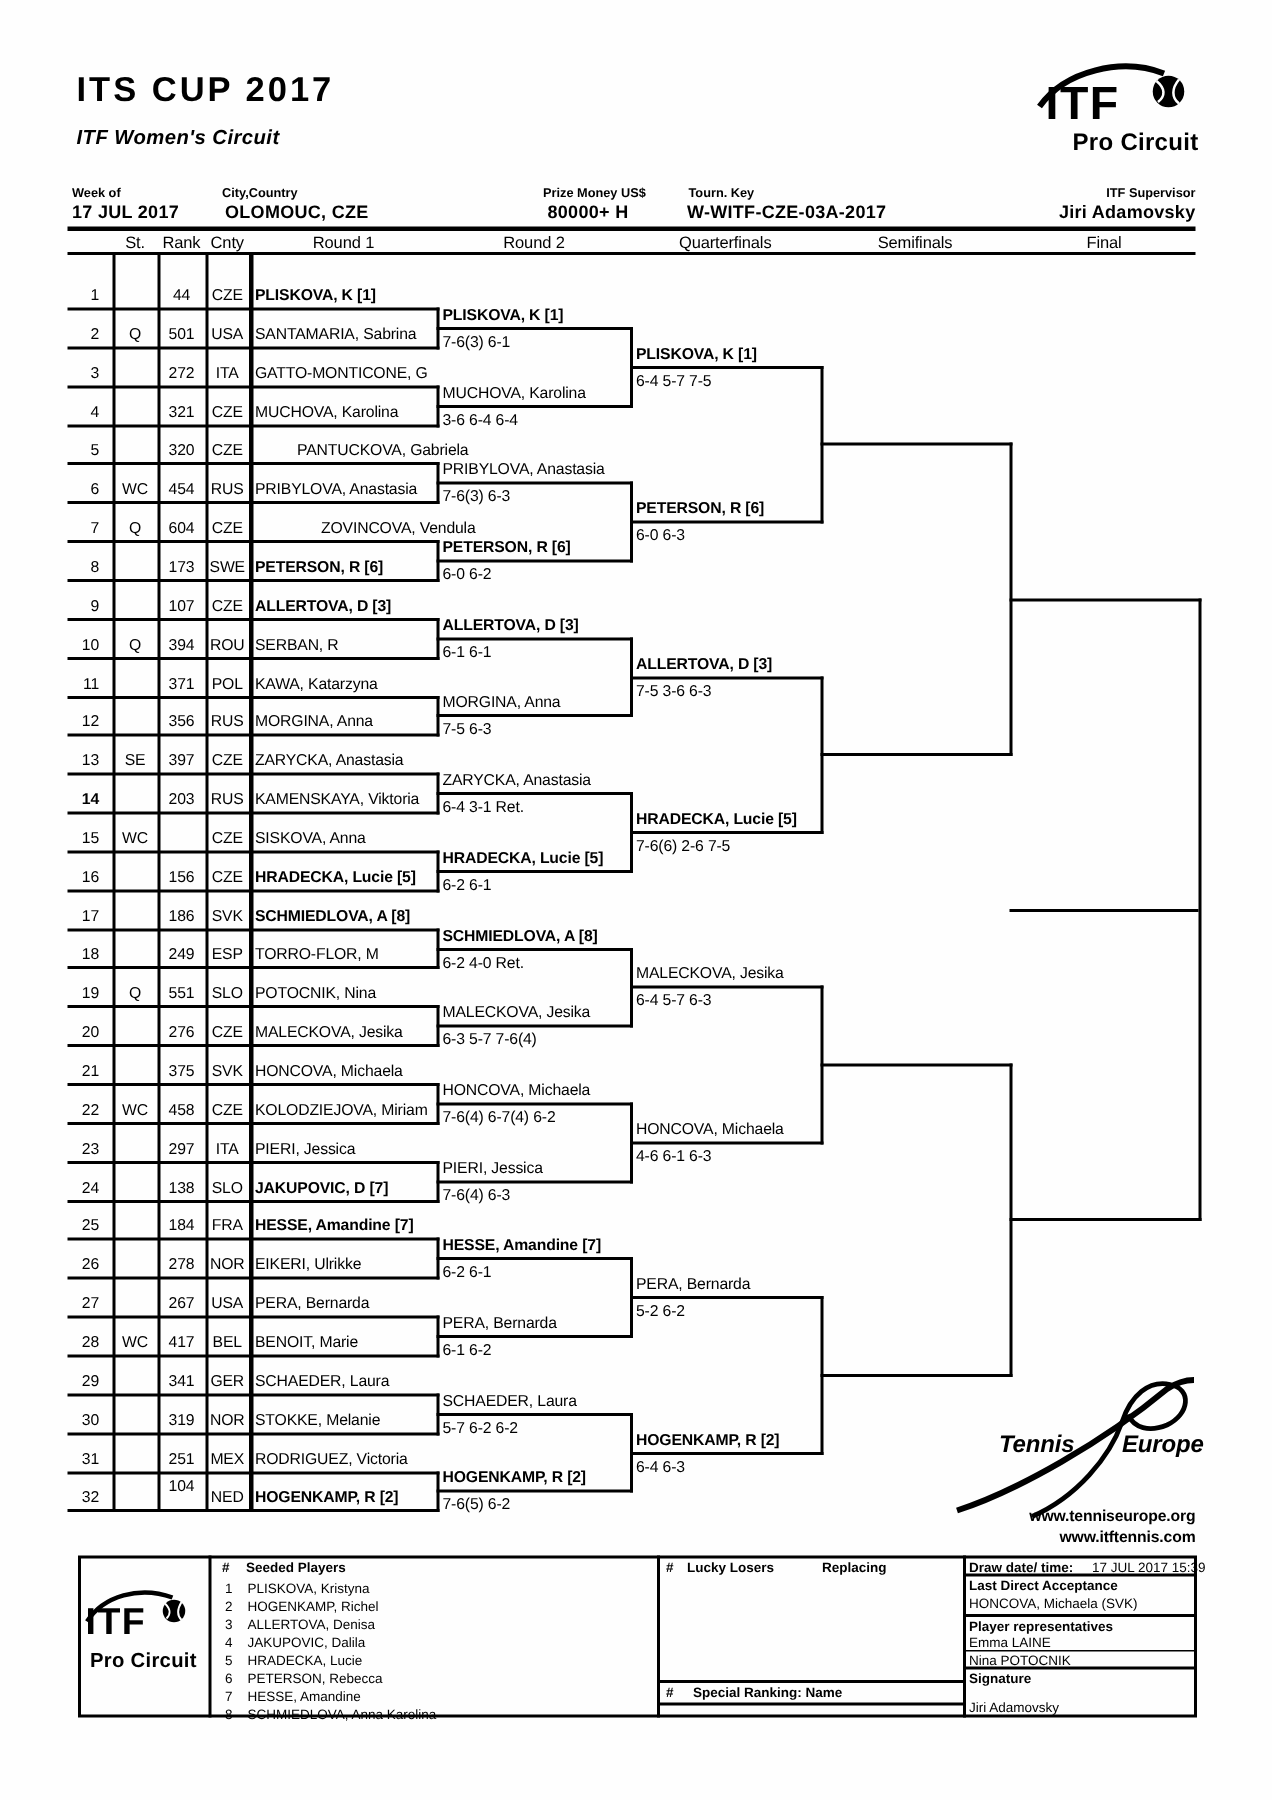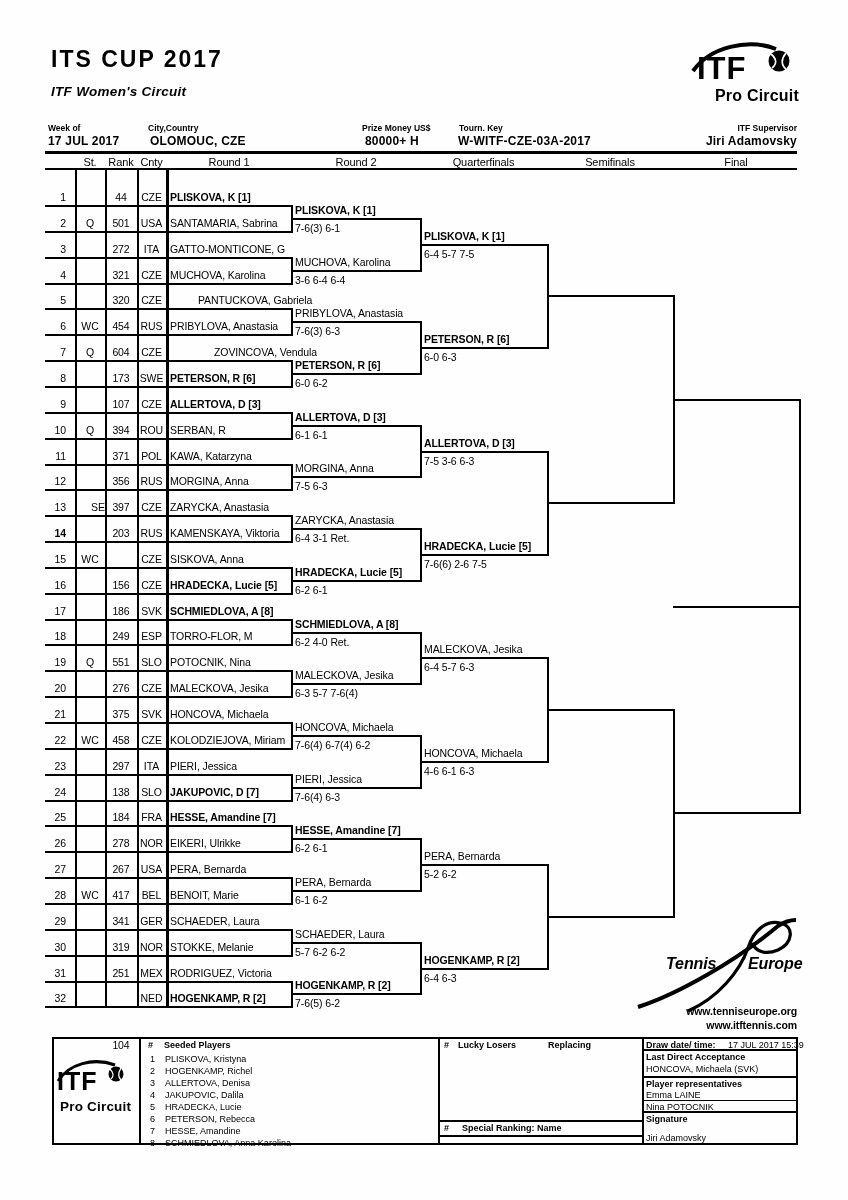--- a/index.html
+++ b/index.html
@@ -141,21 +141,21 @@
       <div class="txt" style="left: 170px; top: 448.5px;">KAWA, Katarzyna</div>
       <div class="ln" style="left: 45px; top: 489.35px; width: 248px; height: 2px;"></div>
       <div class="txt rt" style="left: 36px; top: 474.35px; width: 30px;">12</div>
       <div class="txt ctr" style="left: 75px; top: 474.35px; width: 30px;"></div>
       <div class="txt ctr" style="left: 105px; top: 474.35px; width: 32px;">356</div>
       <div class="txt ctr" style="left: 137px; top: 474.35px; width: 29px;">RUS</div>
       <div class="txt" style="left: 170px; top: 474.35px;">MORGINA, Anna</div>
       <div class="ln" style="left: 291px; top: 463.5px; width: 2px; height: 27.85px;"></div>
       <div class="ln" style="left: 45px; top: 515.2px; width: 248px; height: 2px;"></div>
       <div class="txt rt" style="left: 36px; top: 500.2px; width: 30px;">13</div>
-      <div class="txt ctr" style="left: 75px; top: 500.2px; width: 46px;">SE</div>
+      <div class="txt ctr" style="left: 75px; top: 500.2px; width: 30px;">SE</div>
       <div class="txt ctr" style="left: 105px; top: 500.2px; width: 32px;">397</div>
       <div class="txt ctr" style="left: 137px; top: 500.2px; width: 29px;">CZE</div>
       <div class="txt" style="left: 170px; top: 500.2px;">ZARYCKA, Anastasia</div>
       <div class="ln" style="left: 45px; top: 541.05px; width: 248px; height: 2px;"></div>
       <div class="txt rt" style="left: 36px; top: 526.05px; width: 30px; font-weight: bold;">14</div>
       <div class="txt ctr" style="left: 75px; top: 526.05px; width: 30px;"></div>
       <div class="txt ctr" style="left: 105px; top: 526.05px; width: 32px;">203</div>
       <div class="txt ctr" style="left: 137px; top: 526.05px; width: 29px;">RUS</div>
       <div class="txt" style="left: 170px; top: 526.05px;">KAMENSKAYA, Viktoria</div>
       <div class="ln" style="left: 291px; top: 515.2px; width: 2px; height: 27.85px;"></div>
@@ -265,21 +265,21 @@
       <div class="ln" style="left: 291px; top: 928.8px; width: 2px; height: 27.85px;"></div>
       <div class="ln" style="left: 45px; top: 980.5px; width: 248px; height: 2px;"></div>
       <div class="txt rt" style="left: 36px; top: 965.5px; width: 30px;">31</div>
       <div class="txt ctr" style="left: 75px; top: 965.5px; width: 30px;"></div>
       <div class="txt ctr" style="left: 105px; top: 965.5px; width: 32px;">251</div>
       <div class="txt ctr" style="left: 137px; top: 965.5px; width: 29px;">MEX</div>
       <div class="txt" style="left: 170px; top: 965.5px;">RODRIGUEZ, Victoria</div>
       <div class="ln" style="left: 45px; top: 1006.35px; width: 248px; height: 2px;"></div>
       <div class="txt rt" style="left: 36px; top: 991.35px; width: 30px;">32</div>
       <div class="txt ctr" style="left: 75px; top: 991.35px; width: 30px;"></div>
-      <div class="txt ctr" style="left: 105px; top: 1038px; width: 32px;">104</div>
+      <div class="txt ctr" style="left: 105px; top: 984px; width: 32px;">104</div>
       <div class="txt ctr" style="left: 137px; top: 991.35px; width: 29px;">NED</div>
       <div class="txt b" style="left: 170px; top: 991.35px;">HOGENKAMP, R [2]</div>
       <div class="ln" style="left: 291px; top: 980.5px; width: 2px; height: 27.85px;"></div>
       <div class="ln" style="left: 291px; top: 217.925px; width: 131px; height: 2px;"></div>
       <div class="txt b" style="left: 295px; top: 202.925px;">PLISKOVA, K [1]</div>
       <div class="txt" style="left: 295px; top: 220.925px;">7-6(3) 6-1</div>
       <div class="ln" style="left: 291px; top: 269.625px; width: 131px; height: 2px;"></div>
       <div class="txt" style="left: 295px; top: 254.625px;">MUCHOVA, Karolina</div>
       <div class="txt" style="left: 295px; top: 272.625px;">3-6 6-4 6-4</div>
       <div class="ln" style="left: 420px; top: 217.925px; width: 2px; height: 53.7px;"></div>

